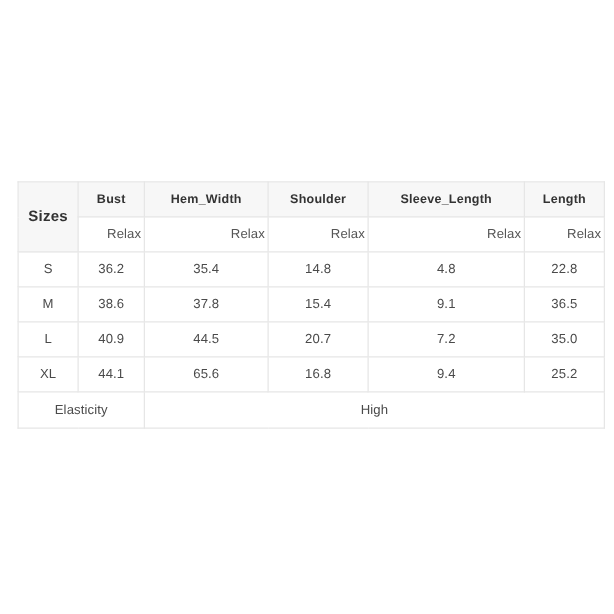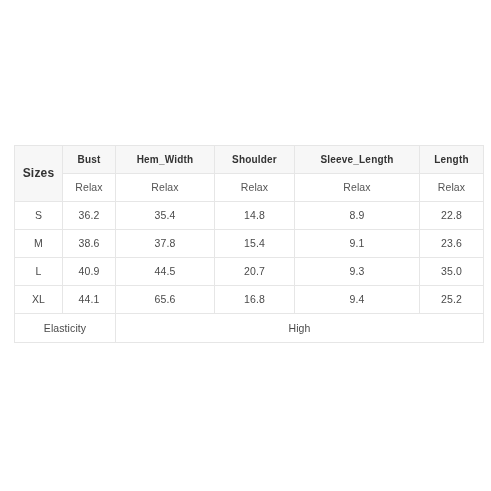--- a/index.html
+++ b/index.html
@@ -59,20 +59,21 @@
     letter-spacing: 0.2px;
     height: 54px;
   }
 
   
   table.size-chart td.subhdr {
     background: #ffffff;
     color: #555555;
     font-weight: 400;
     font-size: 10.5px;
+    text-align: right;
   }
 
   table.size-chart td.size-label {
     color: #4a4a4a;
   }
 
   table.size-chart td.elasticity-label,
   table.size-chart td.elasticity-value {
     background: #ffffff;
     color: #4a4a4a;
@@ -117,39 +118,39 @@
         <td class="subhdr">Relax</td>
         <td class="subhdr">Relax</td>
         <td class="subhdr">Relax</td>
       </tr>
 
       <tr>
         <td class="size-label">S</td>
         <td>36.2</td>
         <td>35.4</td>
         <td>14.8</td>
-        <td>8.9</td>
+        <td>4.8</td>
         <td>22.8</td>
       </tr>
 
       <tr>
         <td class="size-label">M</td>
         <td>38.6</td>
         <td>37.8</td>
         <td>15.4</td>
         <td>9.1</td>
-        <td>23.6</td>
+        <td>36.5</td>
       </tr>
 
       <tr>
         <td class="size-label">L</td>
         <td>40.9</td>
         <td>44.5</td>
         <td>20.7</td>
-        <td>9.3</td>
+        <td>7.2</td>
         <td>35.0</td>
       </tr>
 
       <tr>
         <td class="size-label">XL</td>
         <td>44.1</td>
         <td>65.6</td>
         <td>16.8</td>
         <td>9.4</td>
         <td>25.2</td>

